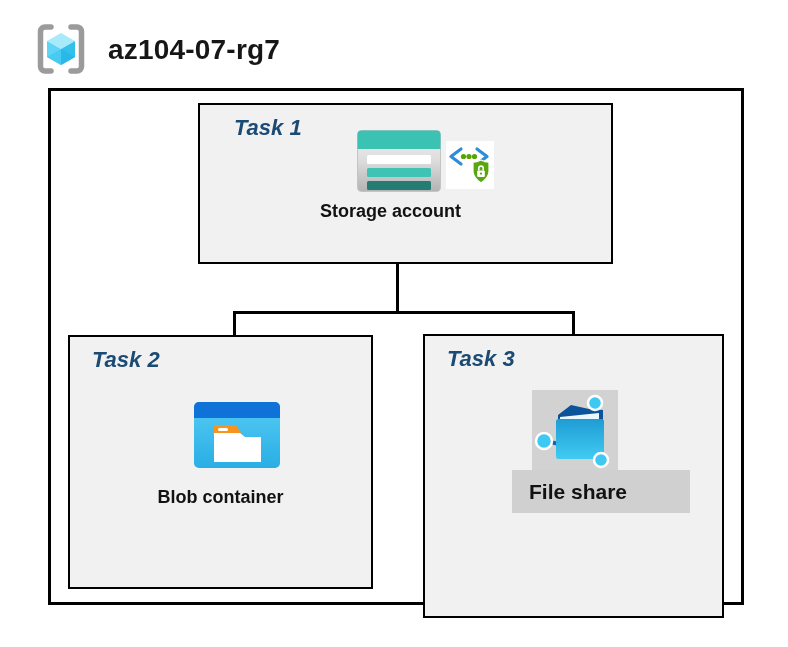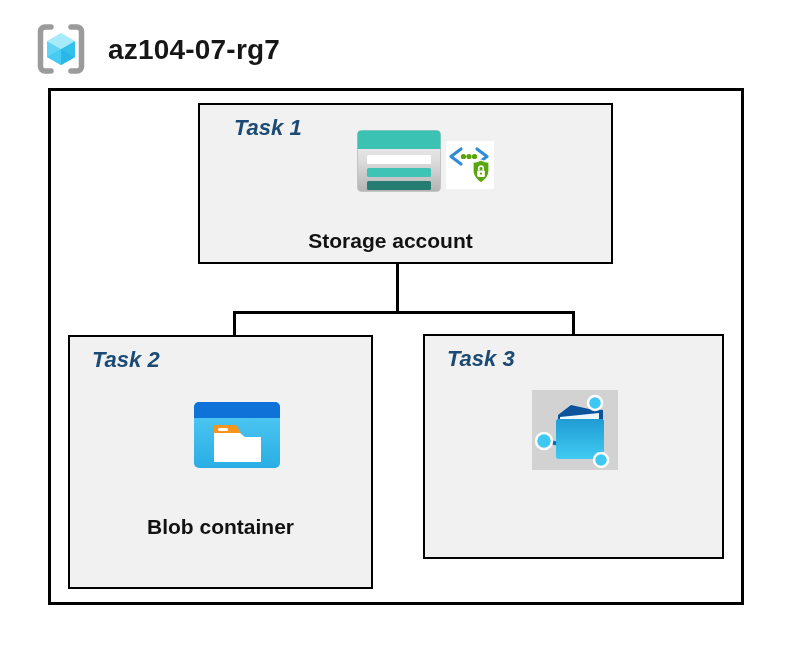--- a/index.html
+++ b/index.html
@@ -18,27 +18,27 @@
   .outer-box{
     left:48px;top:88px;width:696px;height:517px;
     border:3px solid #000000;background:#ffffff;box-sizing:border-box;
   }
   
   .task-box{
     border:2px solid #000000;background:#f1f1f1;box-sizing:border-box;
   }
   .task1{left:198px;top:103px;width:415px;height:161px;}
   .task2{left:68px;top:335px;width:305px;height:254px;}
-  .task3{left:423px;top:334px;width:301px;height:225px;}
+  .task3{left:423px;top:334px;width:301px;height:284px;}
   .task-label{
     position:absolute;font-size:22px;font-weight:700;color:#1b4a74;font-style:italic;
   }
   .resource-label{
-    position:absolute;font-size:21px;font-weight:700;color:#121212;
-    width:100%;text-align:center;box-sizing:border-box;margin-top:28px;
+    position:absolute;font-size:18px;font-weight:700;color:#121212;
+    width:100%;text-align:center;box-sizing:border-box;
   }
   
   .line{background:#000000;}
   
   .fs-icon-bg{left:107px;top:54px;width:86px;height:80px;background:#d2d2d2;}
   .fs-label-bg{
     left:87px;top:134px;width:178px;height:43px;background:#d0d0d0;
     font-size:21px;font-weight:700;color:#121212;line-height:43px;
     padding-left:17px;box-sizing:border-box;
   }
@@ -142,13 +142,14 @@
       <path d="M68,70 L56,59" stroke="#1565a8" stroke-width="4"></path>
       <path d="M26,25 L39,15 L57,19 L71,20 L71,30 L26,32 Z" fill="#0b549b"></path>
       <polygon points="28,27 67,23 67,29 28,32" fill="#eaf8fe"></polygon>
       <rect x="24" y="29" width="48" height="40" rx="2.5" fill="url(#ff)"></rect>
       <circle cx="63" cy="13" r="7" fill="#3fc9f2" stroke="#ffffff" stroke-width="2.5"></circle>
       <circle cx="12" cy="51" r="8" fill="#3fc9f2" stroke="#ffffff" stroke-width="2.5"></circle>
       <circle cx="69" cy="70" r="7" fill="#3fc9f2" stroke="#ffffff" stroke-width="2.5"></circle>
     </svg>
   </div>
 
+  <div class="abs fs-label-bg">File share</div>
 </div>
 
 </body></html>

